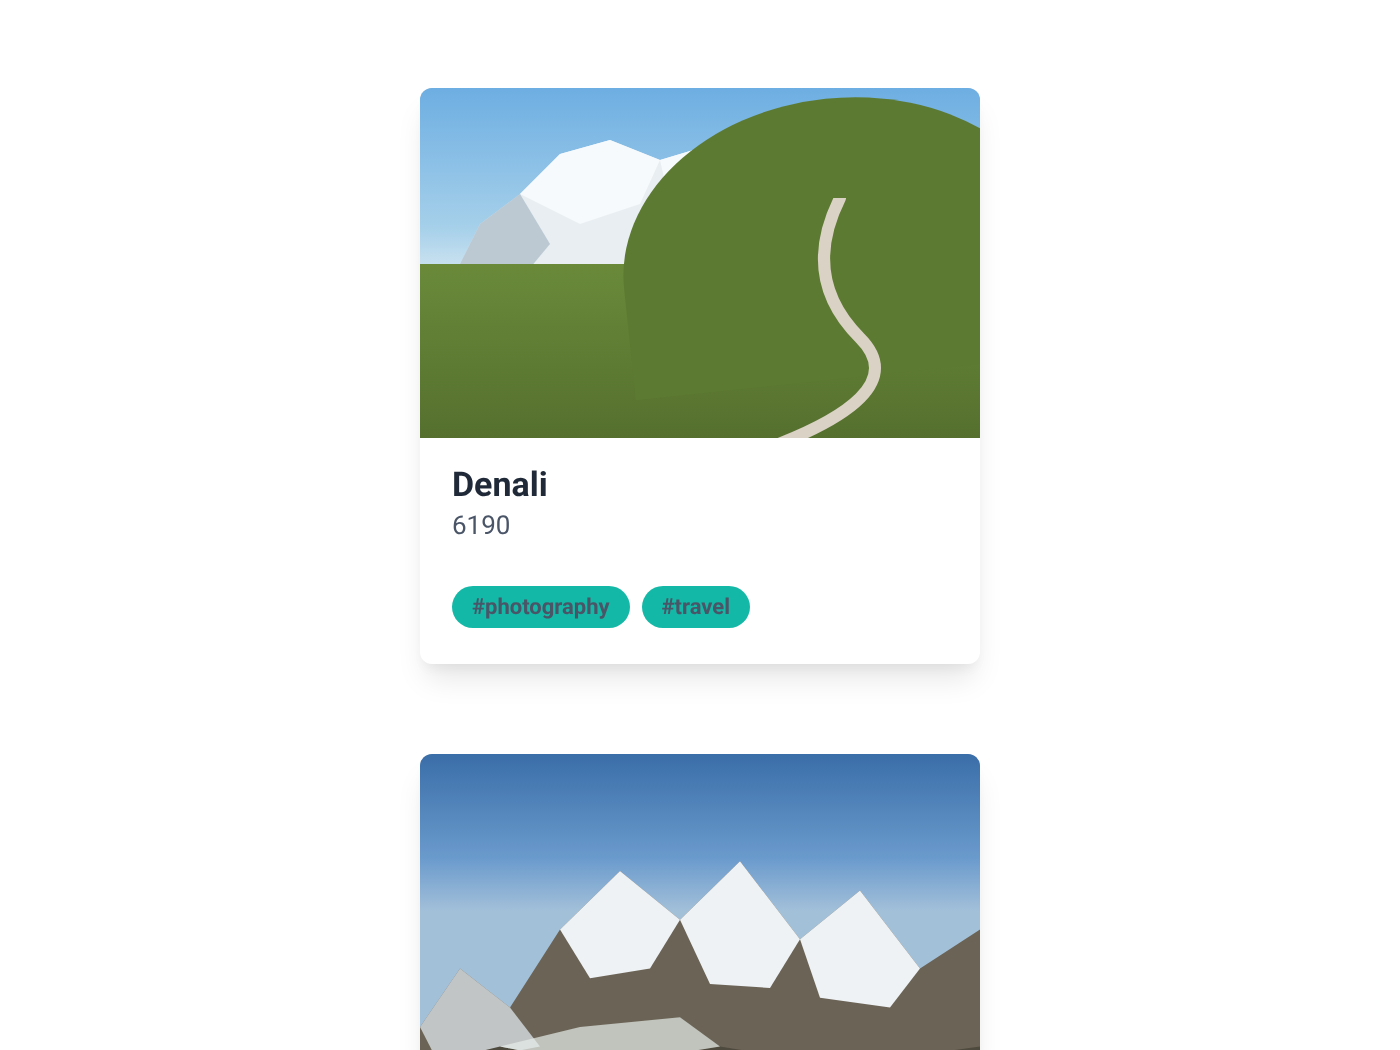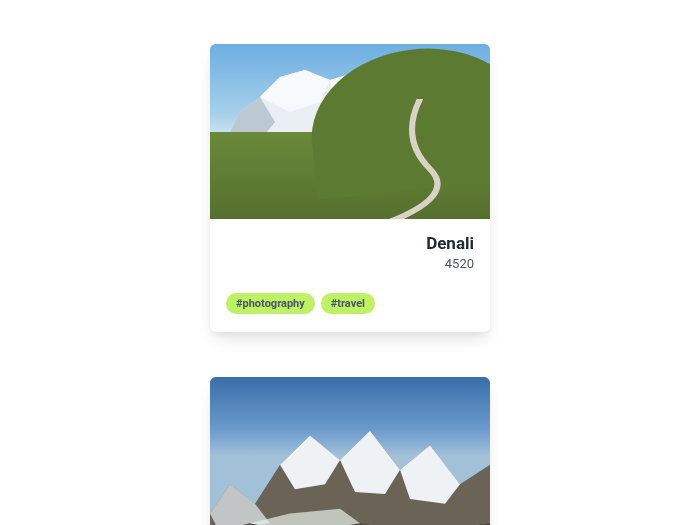--- a/index.html
+++ b/index.html
@@ -32,41 +32,40 @@
       box-shadow: 0 10px 15px -3px rgba(0,0,0,0.1), 0 4px 6px -2px rgba(0,0,0,0.05);
     }
     .card-image {
       width: 100%;
       height: 175px;
       display: block;
       background: #d1d5db;
     }
     .card-body {
       padding: 14px 16px 18px 16px;
-      text-align: right;
     }
     .card-title {
       font-size: 17px;
       font-weight: 700;
       color: #1f2937;
       margin-bottom: 3px;
     }
     .card-value {
       font-size: 13px;
       color: #4a5568;
       margin-bottom: 22px;
     }
     .tags {
       display: flex;
       flex-wrap: wrap;
       gap: 6px;
     }
     .tag {
       display: inline-block;
-      background: #bef264;
+      background: #14b8a6;
       color: #4a5568;
       font-size: 11px;
       font-weight: 700;
       padding: 4px 10px;
       border-radius: 9999px;
     }
     
     .img-denali {
       position: relative;
       overflow: hidden;
@@ -146,21 +145,21 @@
       <div class="ground"></div>
       <div class="hill"></div>
       <div class="road">
         <svg viewBox="0 0 160 130" preserveAspectRatio="none">
           <path d="M 110 0 Q 90 40 120 70 Q 150 100 60 130" stroke="#d9d2c5" stroke-width="6" fill="none" stroke-linecap="round"></path>
         </svg>
       </div>
     </div>
     <div class="card-body">
       <div class="card-title">Denali</div>
-      <div class="card-value">4520</div>
+      <div class="card-value">6190</div>
       <div class="tags">
         <span class="tag">#photography</span>
         <span class="tag">#travel</span>
       </div>
     </div>
   </div>
 
   <div class="card">
     <div class="card-image img-wasatch" aria-label="Snow-covered Wasatch mountain range under blue sky">
       <div class="sky2"></div>

